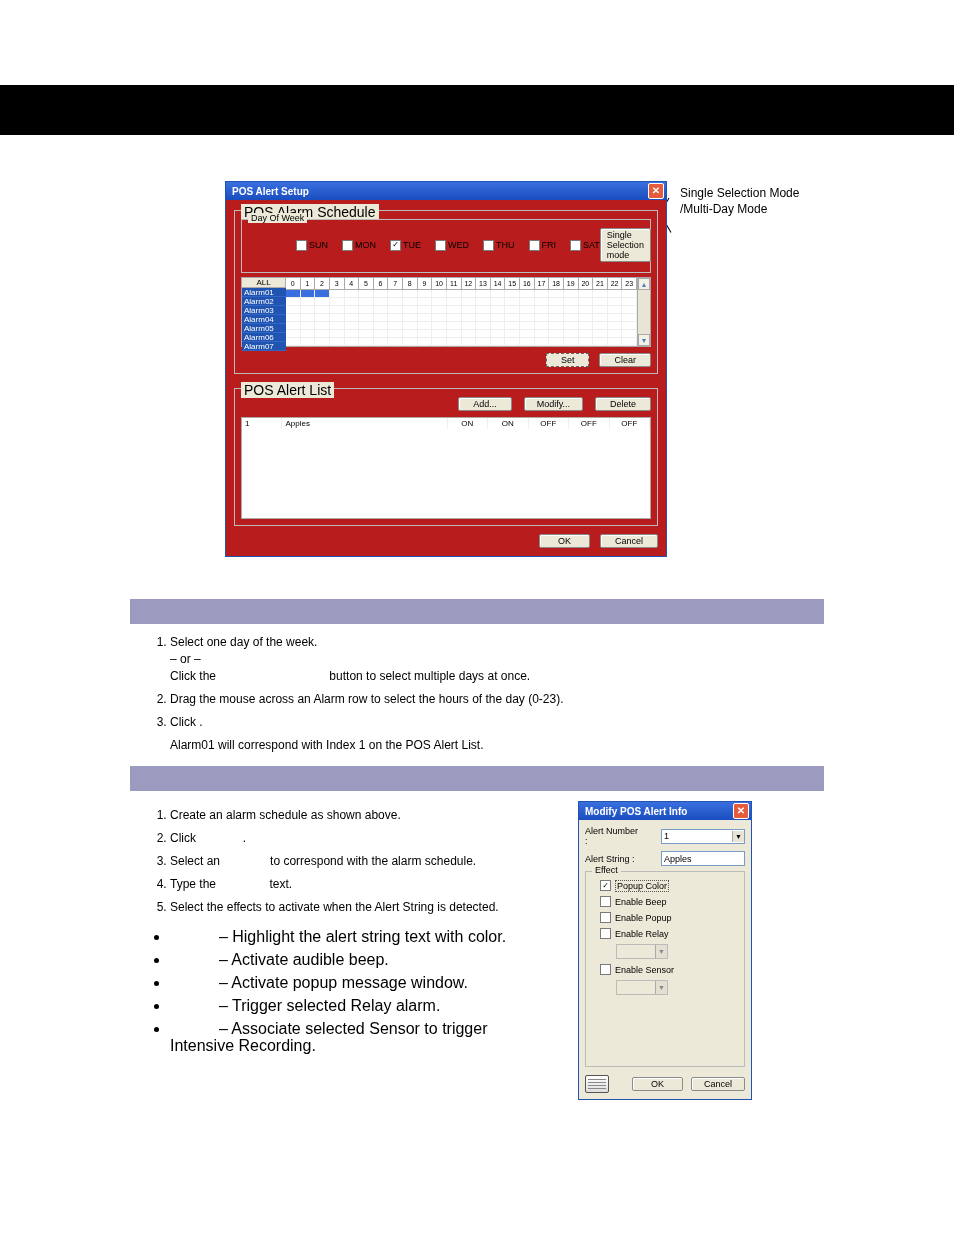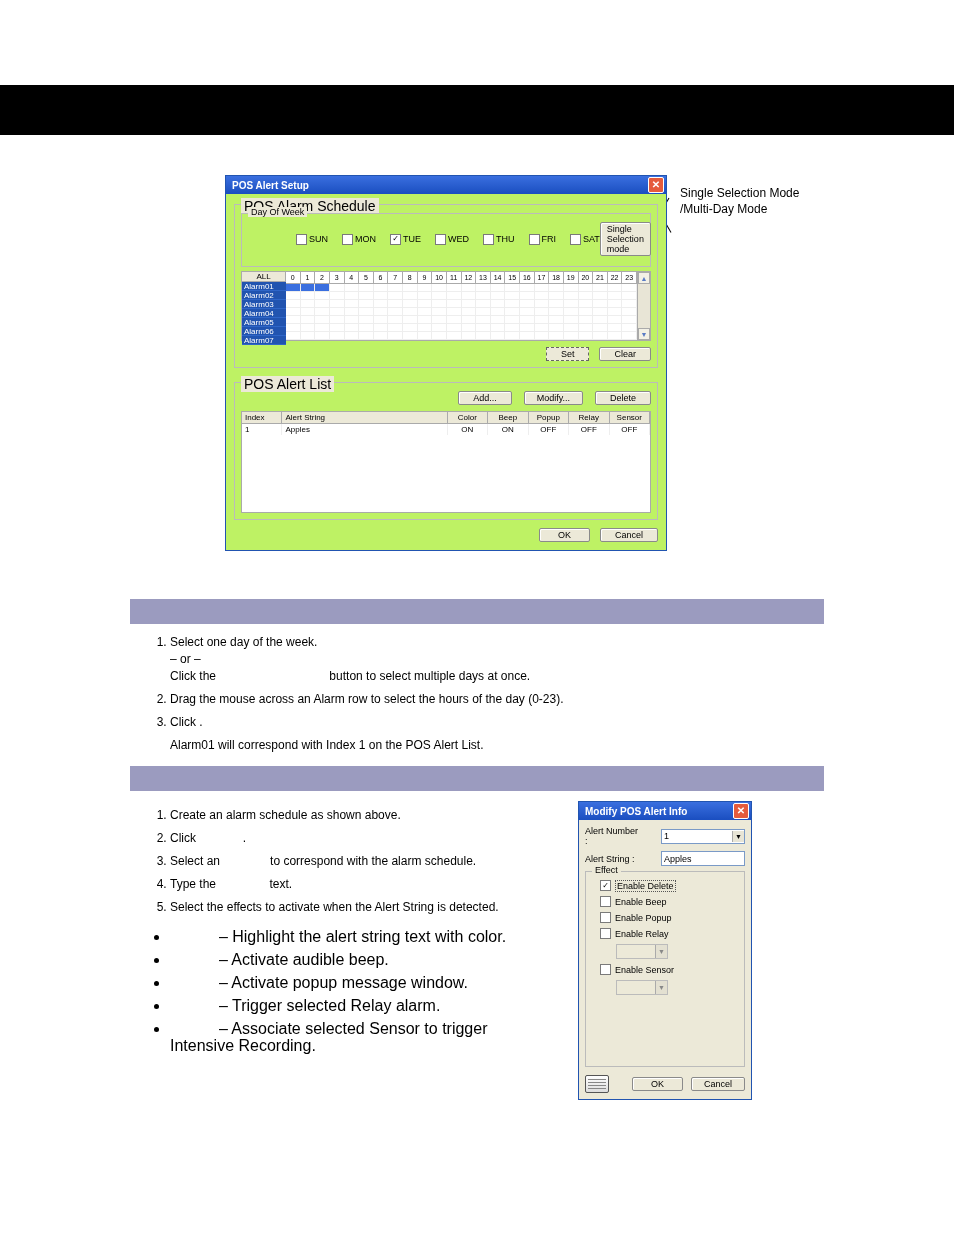--- a/index.html
+++ b/index.html
@@ -41,24 +41,24 @@
     left: 455px;
     top: 20px;
     font-size: 12px;
     color: #000;
   }
   .callout div { line-height: 16px; }
   
   .win {
     position: absolute;
     left: 0;
-    top: 10px;
+    top: 16px;
     width: 440px;
     border: 1px solid #2154b0;
-    background: #bef264;
+    background: #b91c1c;
     font-family: Tahoma, Arial, sans-serif;
     font-size: 9px;
     color: #000;
   }
   .titlebar {
     height: 18px;
     background: linear-gradient(#3a6fdf, #1a4ec0);
     color: #fff;
     display: flex;
     align-items: center;
@@ -739,29 +739,20 @@
         <div class="group alert-list-group">
           <span class="legend">POS Alert List</span>
 
           <div class="alert-btn-row">
             <div class="btn" style="padding:1px 14px">Add...</div>
             <div class="btn" style="padding:1px 12px">Modify...</div>
             <div class="btn" style="padding:1px 14px">Delete</div>
           </div>
 
           <div class="listtable">
-            <div class="row hdr" id="list-header">
-                <div class="col-index">Index</div>
-                <div class="col-string">Alert String</div>
-                <div class="col-s">Color</div>
-                <div class="col-s">Beep</div>
-                <div class="col-s">Popup</div>
-                <div class="col-s">Relay</div>
-                <div class="col-s">Sensor</div>
-              </div>
             <div id="list-rows">
                 <div class="row datarow">
                   <div class="col-index">1</div>
                   <div class="col-string">Apples</div>
                   <div class="col-s">ON</div>
                   <div class="col-s">ON</div>
                   <div class="col-s">OFF</div>
                   <div class="col-s">OFF</div>
                   <div class="col-s">OFF</div>
                 </div>
@@ -824,21 +815,21 @@
             <label>Alert String :</label>
             <div class="txt">
               <span>Apples</span>
             </div>
           </div>
           <div class="effect-group">
             <span class="legend">Effect</span>
             <div id="effects">
                 <div class="effrow">
                   <div class="ck">✓</div>
-                  <span><span style="border:1px dotted #555;padding:0 1px">Enable Delete</span></span>
+                  <span><span style="border:1px dotted #555;padding:0 1px">Popup Color</span></span>
                 </div>
                 <div class="effrow">
                   <div class="ck"></div>
                   <span>Enable Beep</span>
                 </div>
                 <div class="effrow">
                   <div class="ck"></div>
                   <span>Enable Popup</span>
                 </div>
                 <div class="effrow">

